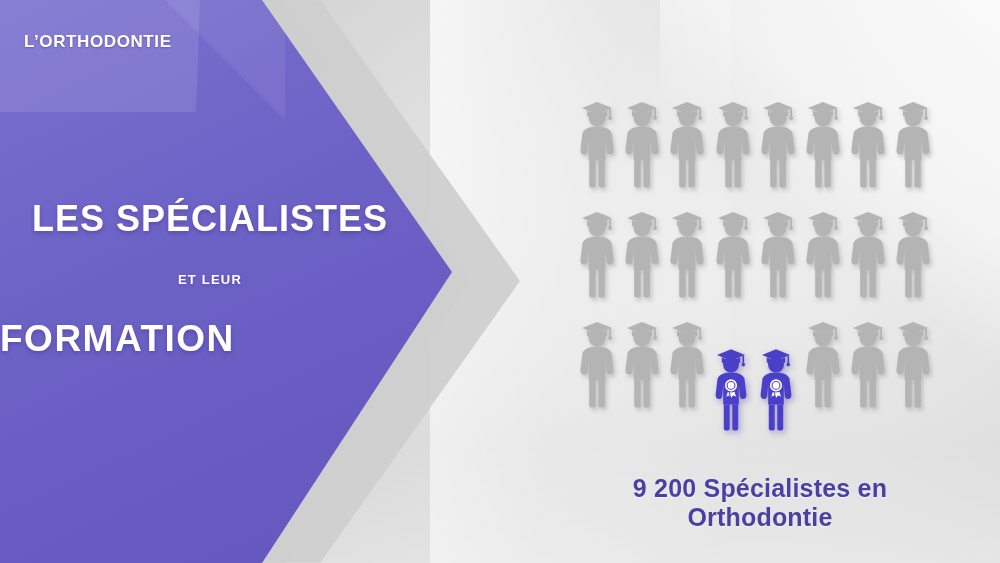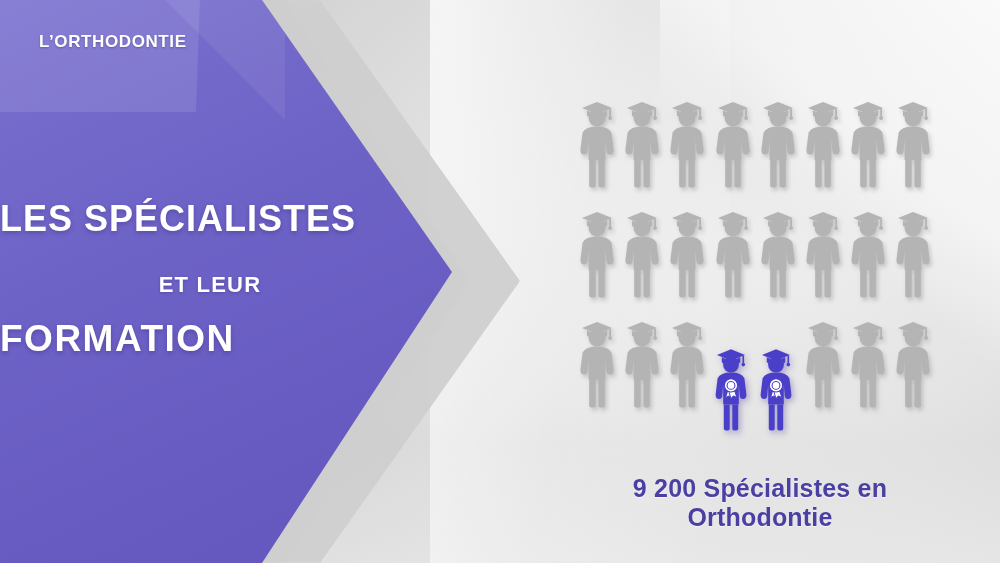--- a/index.html
+++ b/index.html
@@ -67,36 +67,36 @@
 
   
   .kicker{
     position:absolute;left:24px;top:30px;width:200px;
     color:#ffffff;
     font-weight:bold;
     font-size:17px;
     line-height:1.38;
     letter-spacing:.6px;
     text-shadow:0 1px 2px rgba(40,30,90,.35);
-    margin-left:15px;
   }
   .title-1{
     position:absolute;left:0;top:198px;width:420px;
+    text-align:center;
     color:#ffffff;
     font-weight:bold;
     font-size:36px;
     letter-spacing:1px;
     text-shadow:0 2px 4px rgba(40,30,90,.30);
   }
   .title-2{
     position:absolute;left:0;top:272px;width:420px;
     text-align:center;
     color:#ffffff;
     font-weight:bold;
-    font-size:22px;
+    font-size:13px;
     letter-spacing:1.2px;
     text-shadow:0 1px 3px rgba(40,30,90,.30);
   }
   .title-3{
     position:absolute;left:0;top:318px;width:420px;
     text-align:left;
     color:#ffffff;
     font-weight:bold;
     font-size:37px;
     letter-spacing:1.5px;

